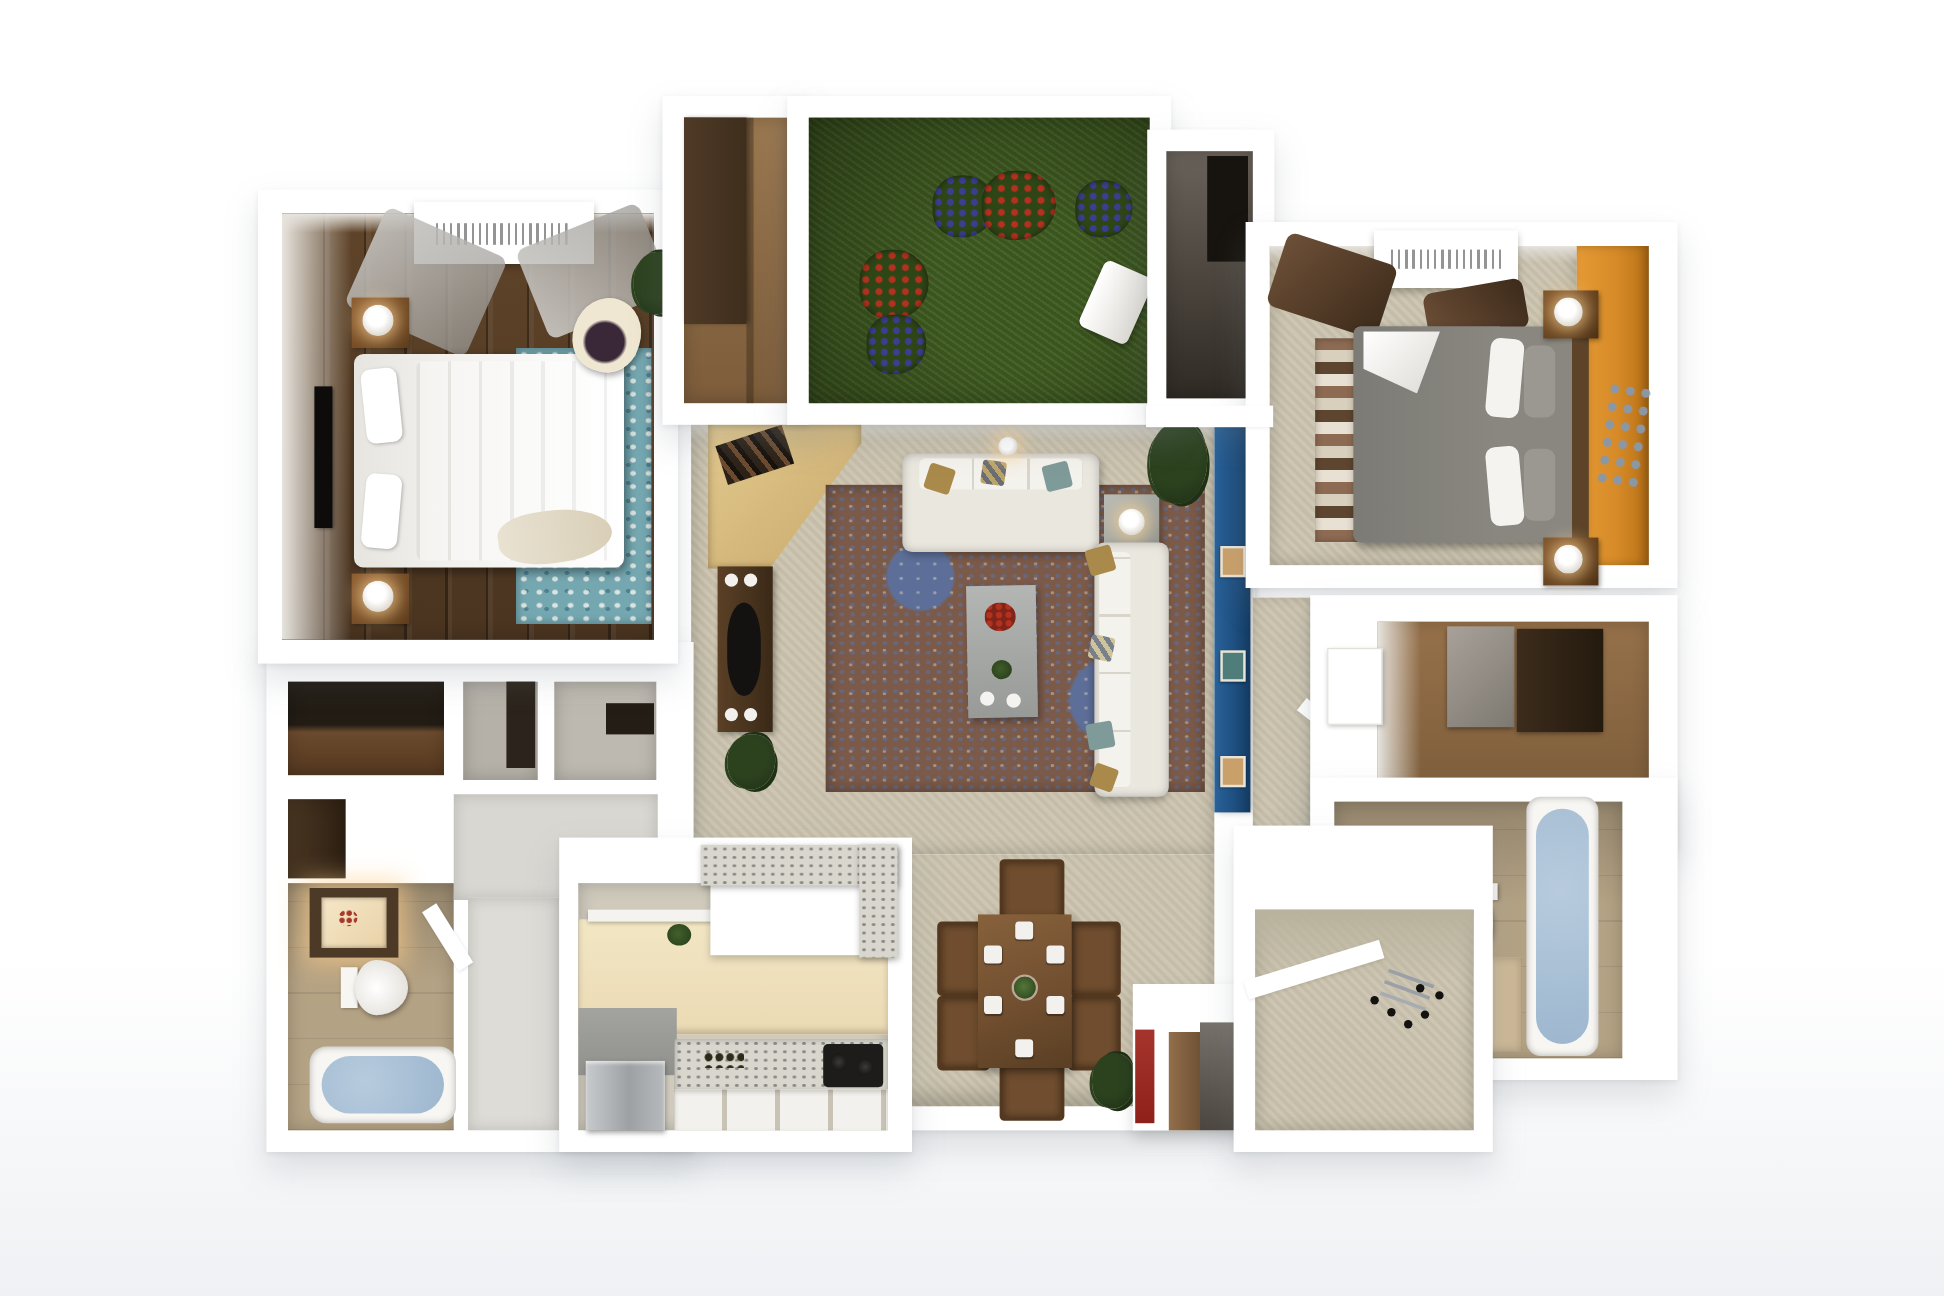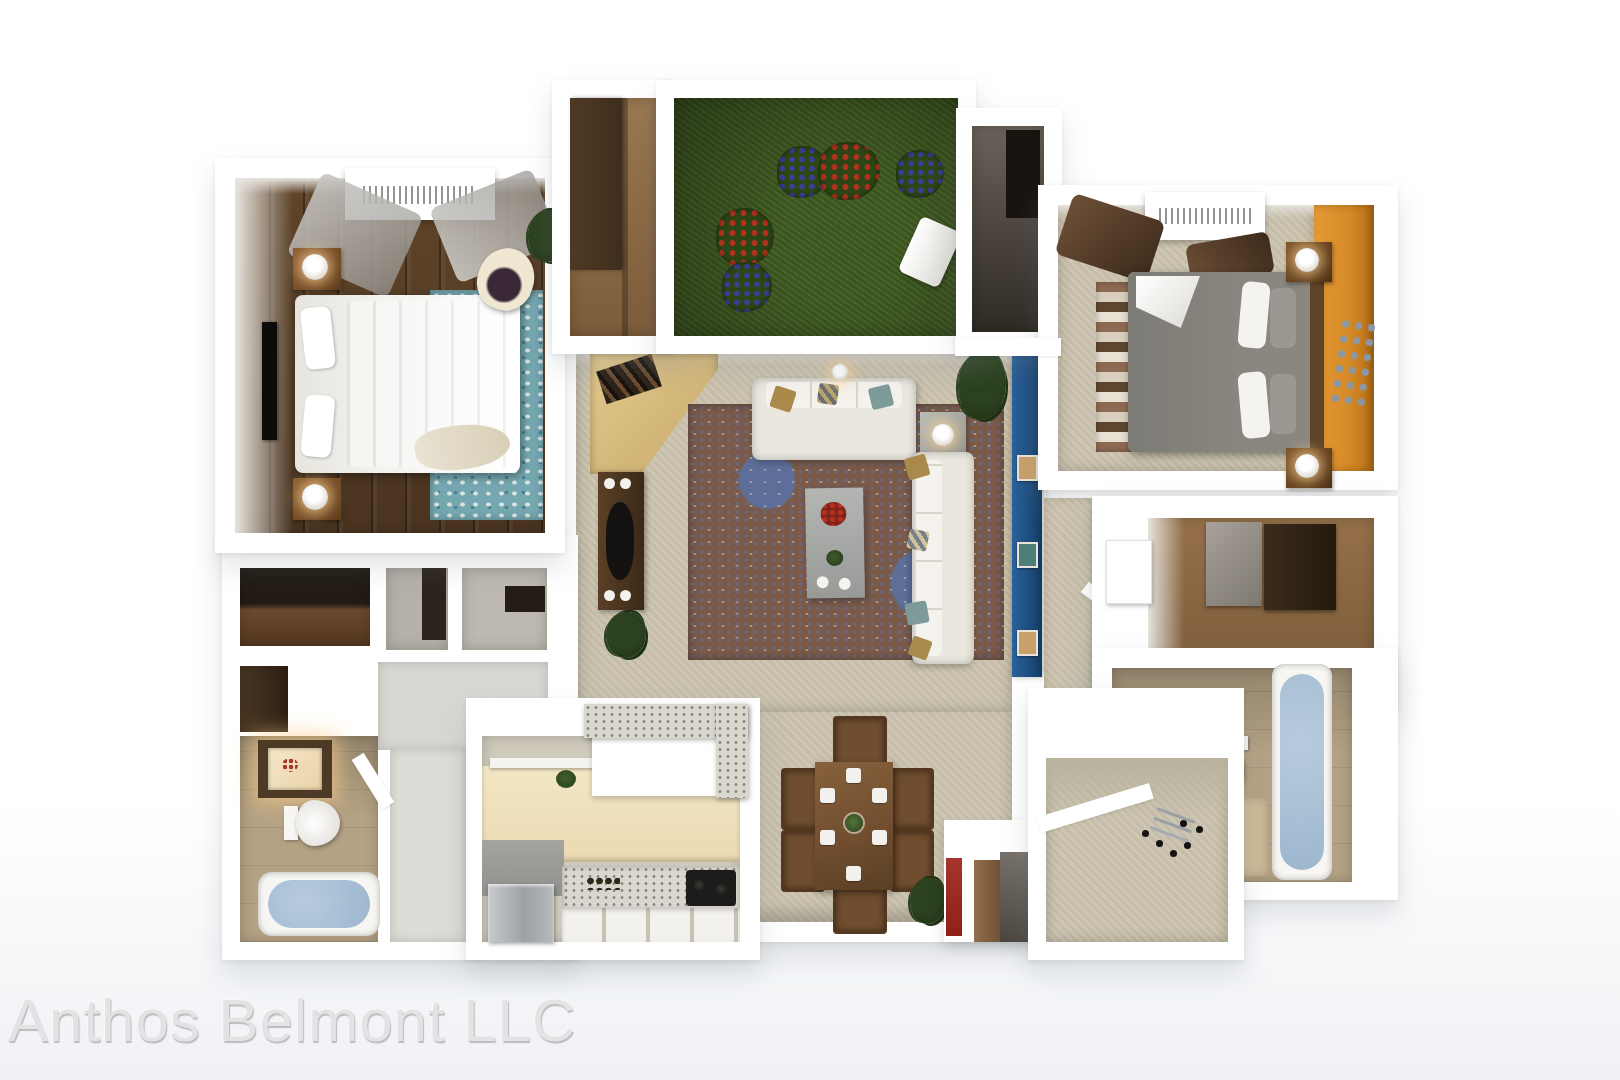--- a/index.html
+++ b/index.html
@@ -278,15 +278,14 @@
     <div class="dot" style="left:16px;top:28px;"></div>
     <div class="dot" style="left:30px;top:38px;"></div>
     <div class="dot" style="left:44px;top:30px;"></div>
     <div class="dot" style="left:56px;top:14px;"></div>
     <div class="dot" style="left:40px;top:8px;"></div>
   </div>
 
   <div class="wall" style="left:955px;top:338px;width:106px;height:18px;"></div>
   <div class="wall" style="left:366px;top:752px;width:14px;height:58px;transform:rotate(-32deg);"></div>
 
-  <div class="watermark" style="left:8px;top:986px;">Anthos Belmont LLC</div>
 
 </div>
 
 </body></html>

